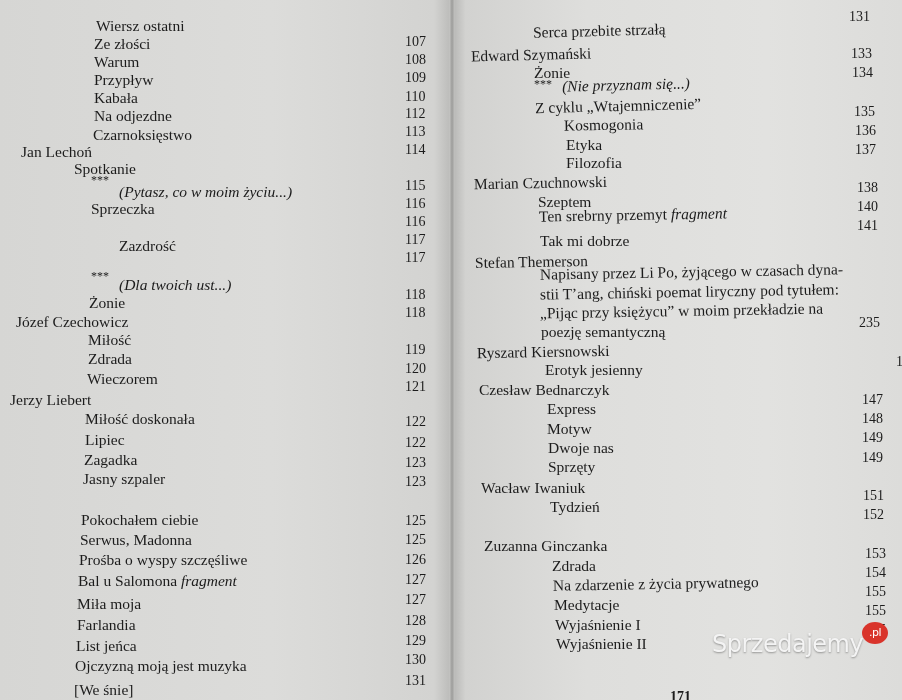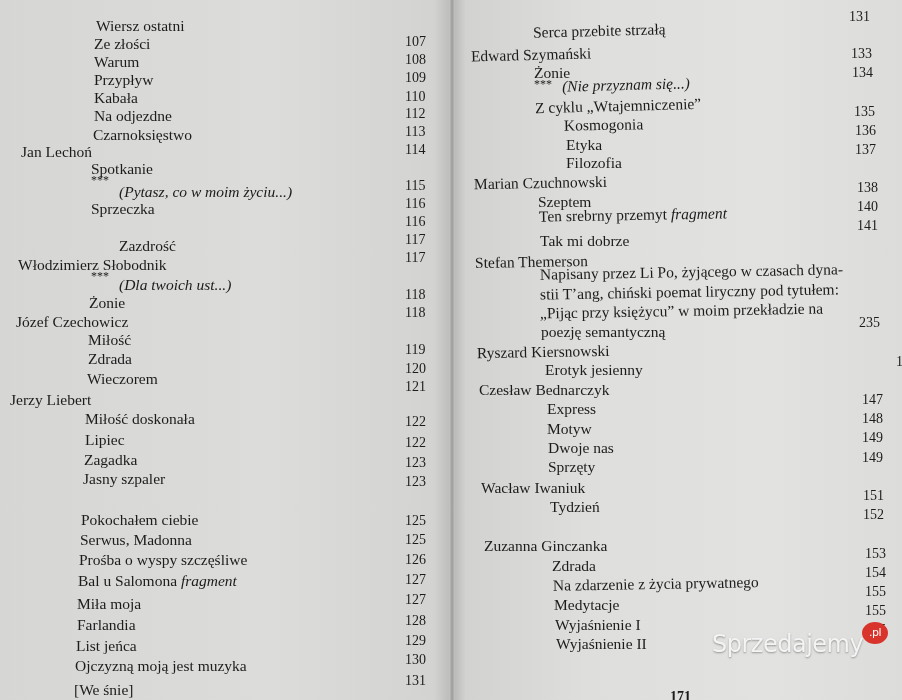--- a/index.html
+++ b/index.html
@@ -59,26 +59,25 @@
 <div class="toc">
 
   <div class="line" style="left:96px;top:17px">Wiersz ostatni</div>
   <div class="line" style="left:94px;top:35px">Ze złości</div>
   <div class="line" style="left:94px;top:53px">Warum</div>
   <div class="line" style="left:94px;top:71px">Przypływ</div>
   <div class="line" style="left:94px;top:89px">Kabała</div>
   <div class="line" style="left:94px;top:107px">Na odjezdne</div>
   <div class="line" style="left:93px;top:126px">Czarnoksięstwo</div>
   <div class="line" style="left:21px;top:143px">Jan Lechoń</div>
-  <div class="line" style="left:91px;top:160px">Spotkanie</div>
+  <div class="line" style="left:74px;top:160px">Spotkanie</div>
   <div class="stars" style="left:91px;top:174px">***</div>
   <div class="line" style="left:119px;top:183px;font-style:italic">(Pytasz, co w moim życiu...)</div>
   <div class="line" style="left:91px;top:200px">Sprzeczka</div>
   <div class="line" style="left:119px;top:237px">Zazdrość</div>
-  <div class="line" style="left:18px;top:256px">Włodzimierz Słobodnik</div>
   <div class="stars" style="left:91px;top:270px">***</div>
   <div class="line" style="left:119px;top:276px;font-style:italic">(Dla twoich ust...)</div>
   <div class="line" style="left:89px;top:294px">Żonie</div>
   <div class="line" style="left:16px;top:313px">Józef Czechowicz</div>
   <div class="line" style="left:88px;top:331px">Miłość</div>
   <div class="line" style="left:88px;top:350px">Zdrada</div>
   <div class="line" style="left:87px;top:370px">Wieczorem</div>
   <div class="line" style="left:10px;top:391px">Jerzy Liebert</div>
   <div class="line" style="left:85px;top:410px">Miłość doskonała</div>
   <div class="line" style="left:85px;top:431px">Lipiec</div>

